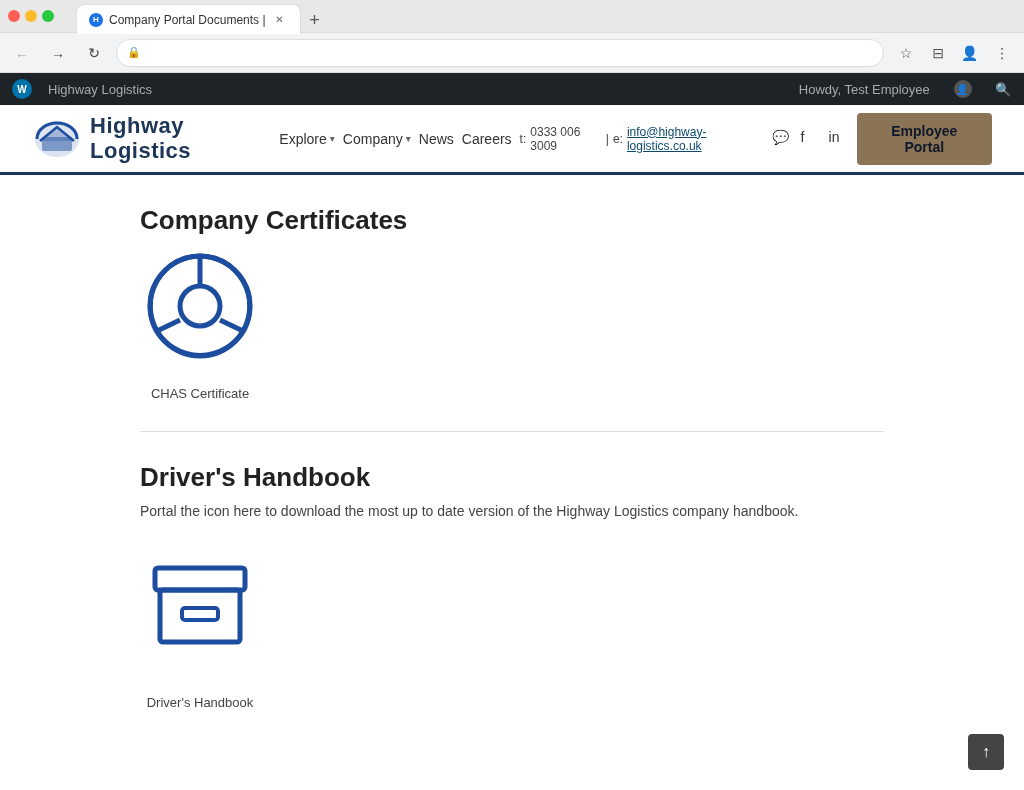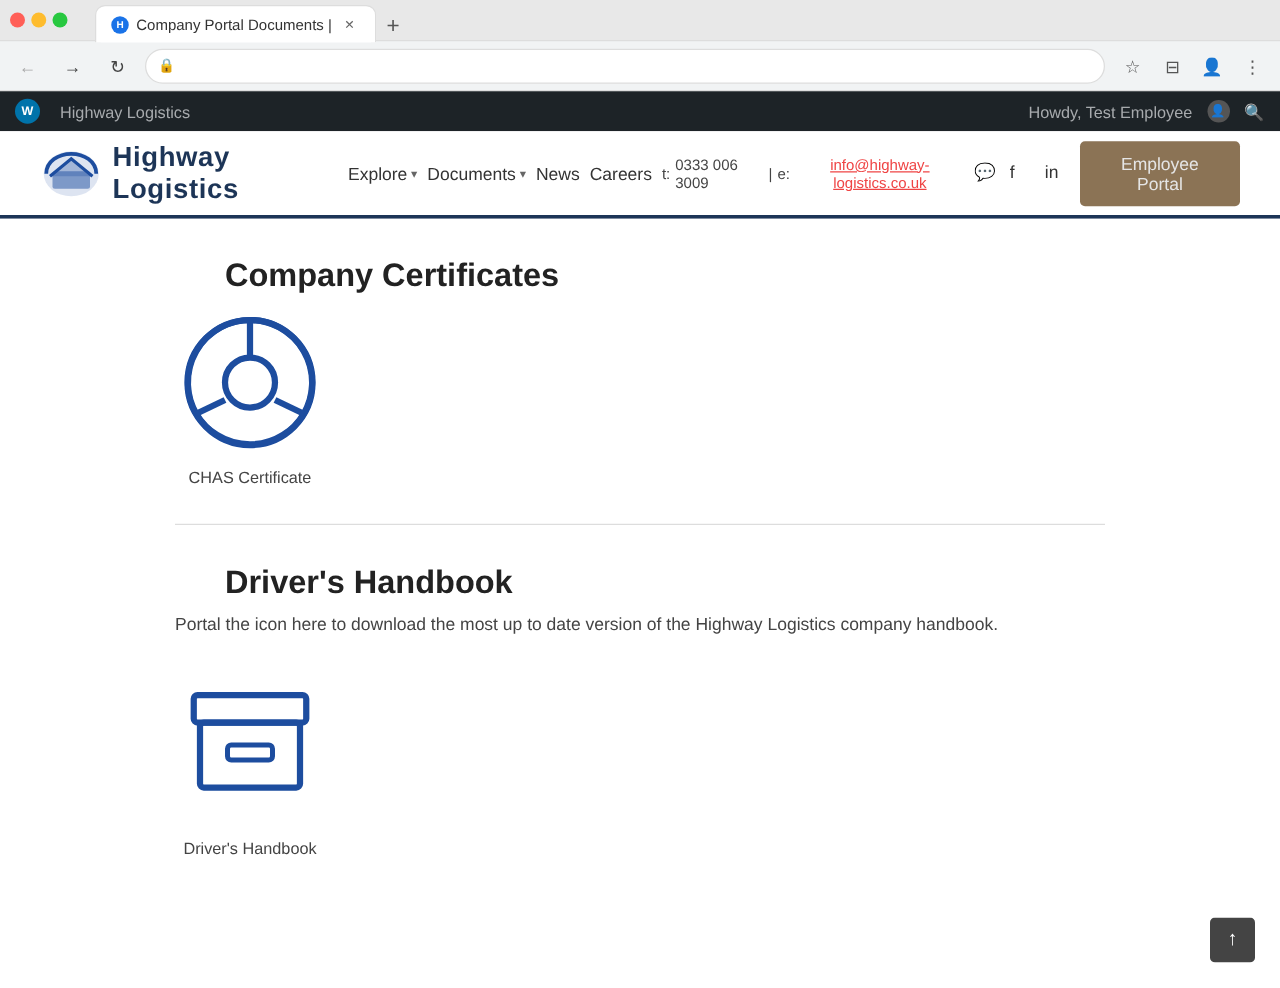--- a/index.html
+++ b/index.html
@@ -165,21 +165,21 @@
       font-size: 10px;
       font-weight: bold;
     }
     .wp-site-name {
       color: #a7aaad;
       font-size: 13px;
     }
     .wp-admin-right {
       display: flex;
       align-items: center;
-      gap: 12px;
+      gap: 24px;
       color: #a7aaad;
       font-size: 13px;
     }
     .wp-howdy { color: #a7aaad; }
     .wp-user-icon {
       width: 18px;
       height: 18px;
       background: #555;
       border-radius: 50%;
       display: flex;
@@ -247,79 +247,77 @@
     }
     .nav-arrow { font-size: 10px; color: #666; }
     .contact-info {
       font-size: 12px;
       color: #444;
       display: flex;
       align-items: center;
       gap: 4px;
     }
     .contact-email {
-      color: #ef4444;
+      color: #0c4a6e;
       text-decoration: underline;
-      text-align: center;
     }
     .social-icons {
       display: flex;
       gap: 8px;
       align-items: center;
     }
     .social-icon {
       width: 20px;
       height: 20px;
       color: #333;
       font-size: 14px;
       cursor: pointer;
     }
     .employee-portal-btn {
       background: #8b7355;
-      color: #e5e5e5;
+      color: #0f172a;
       padding: 10px 18px;
       border-radius: 4px;
       font-size: 14px;
-      font-weight: normal;
+      font-weight: bold;
       cursor: pointer;
       border: none;
     }
 
     
     .main-content {
       padding: 30px 140px 30px 140px;
       background: #fff;
       overflow-y: auto;
       height: calc(790px - 32px - 36px - 40px - 32px - 70px);
     }
 
     .section-title {
       font-size: 26px;
       font-weight: bold;
       color: #222;
       margin-bottom: 10px;
-      margin-left: 40px;
     }
     .section-desc {
       font-size: 14px;
       color: #444;
       margin-bottom: 24px;
     }
 
     .cert-icons {
       display: flex;
       gap: 60px;
       align-items: flex-start;
       margin-bottom: 30px;
     }
     .cert-item {
       display: flex;
       flex-direction: column;
       align-items: center;
-      gap: 8px;
+      gap: 20px;
       cursor: pointer;
     }
     .cert-label {
       font-size: 13px;
       color: #444;
       text-align: center;
     }
 
     .divider {
       border: none;
@@ -416,21 +414,21 @@
       </div>
     </div>
   </div>
 
   <div class="main-nav">
     <div class="nav-item">
       <span>Explore</span>
       <span class="nav-arrow">▾</span>
     </div>
     <div class="nav-item">
-      <span>Documents</span>
+      <span>Company</span>
       <span class="nav-arrow">▾</span>
     </div>
     <div class="nav-item">
       <span>News</span>
     </div>
     <div class="nav-item">
       <span>Careers</span>
     </div>
 
     <div class="contact-info">

